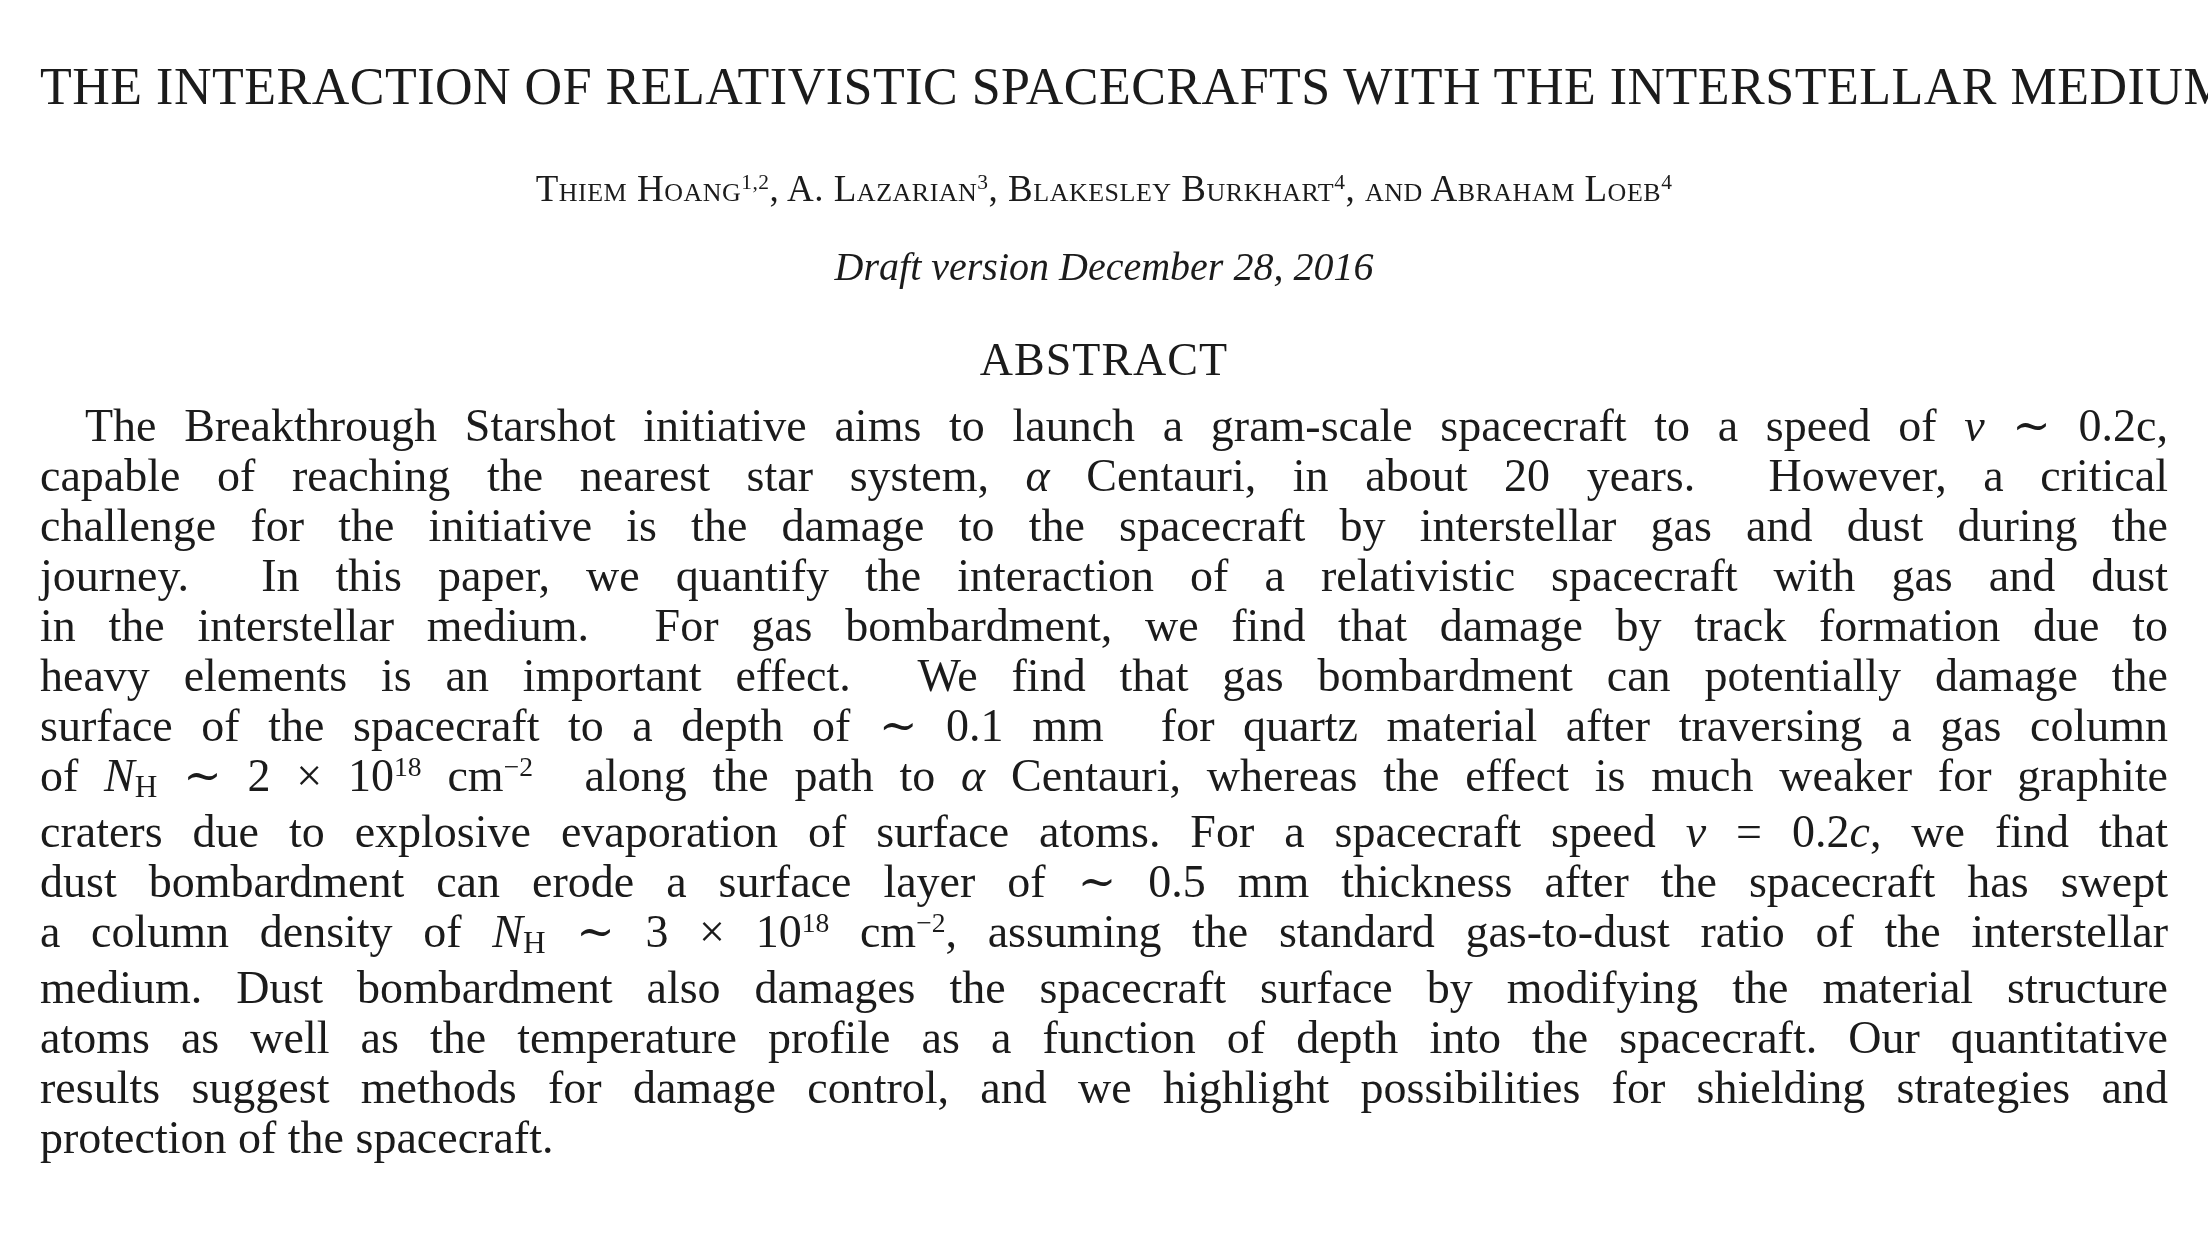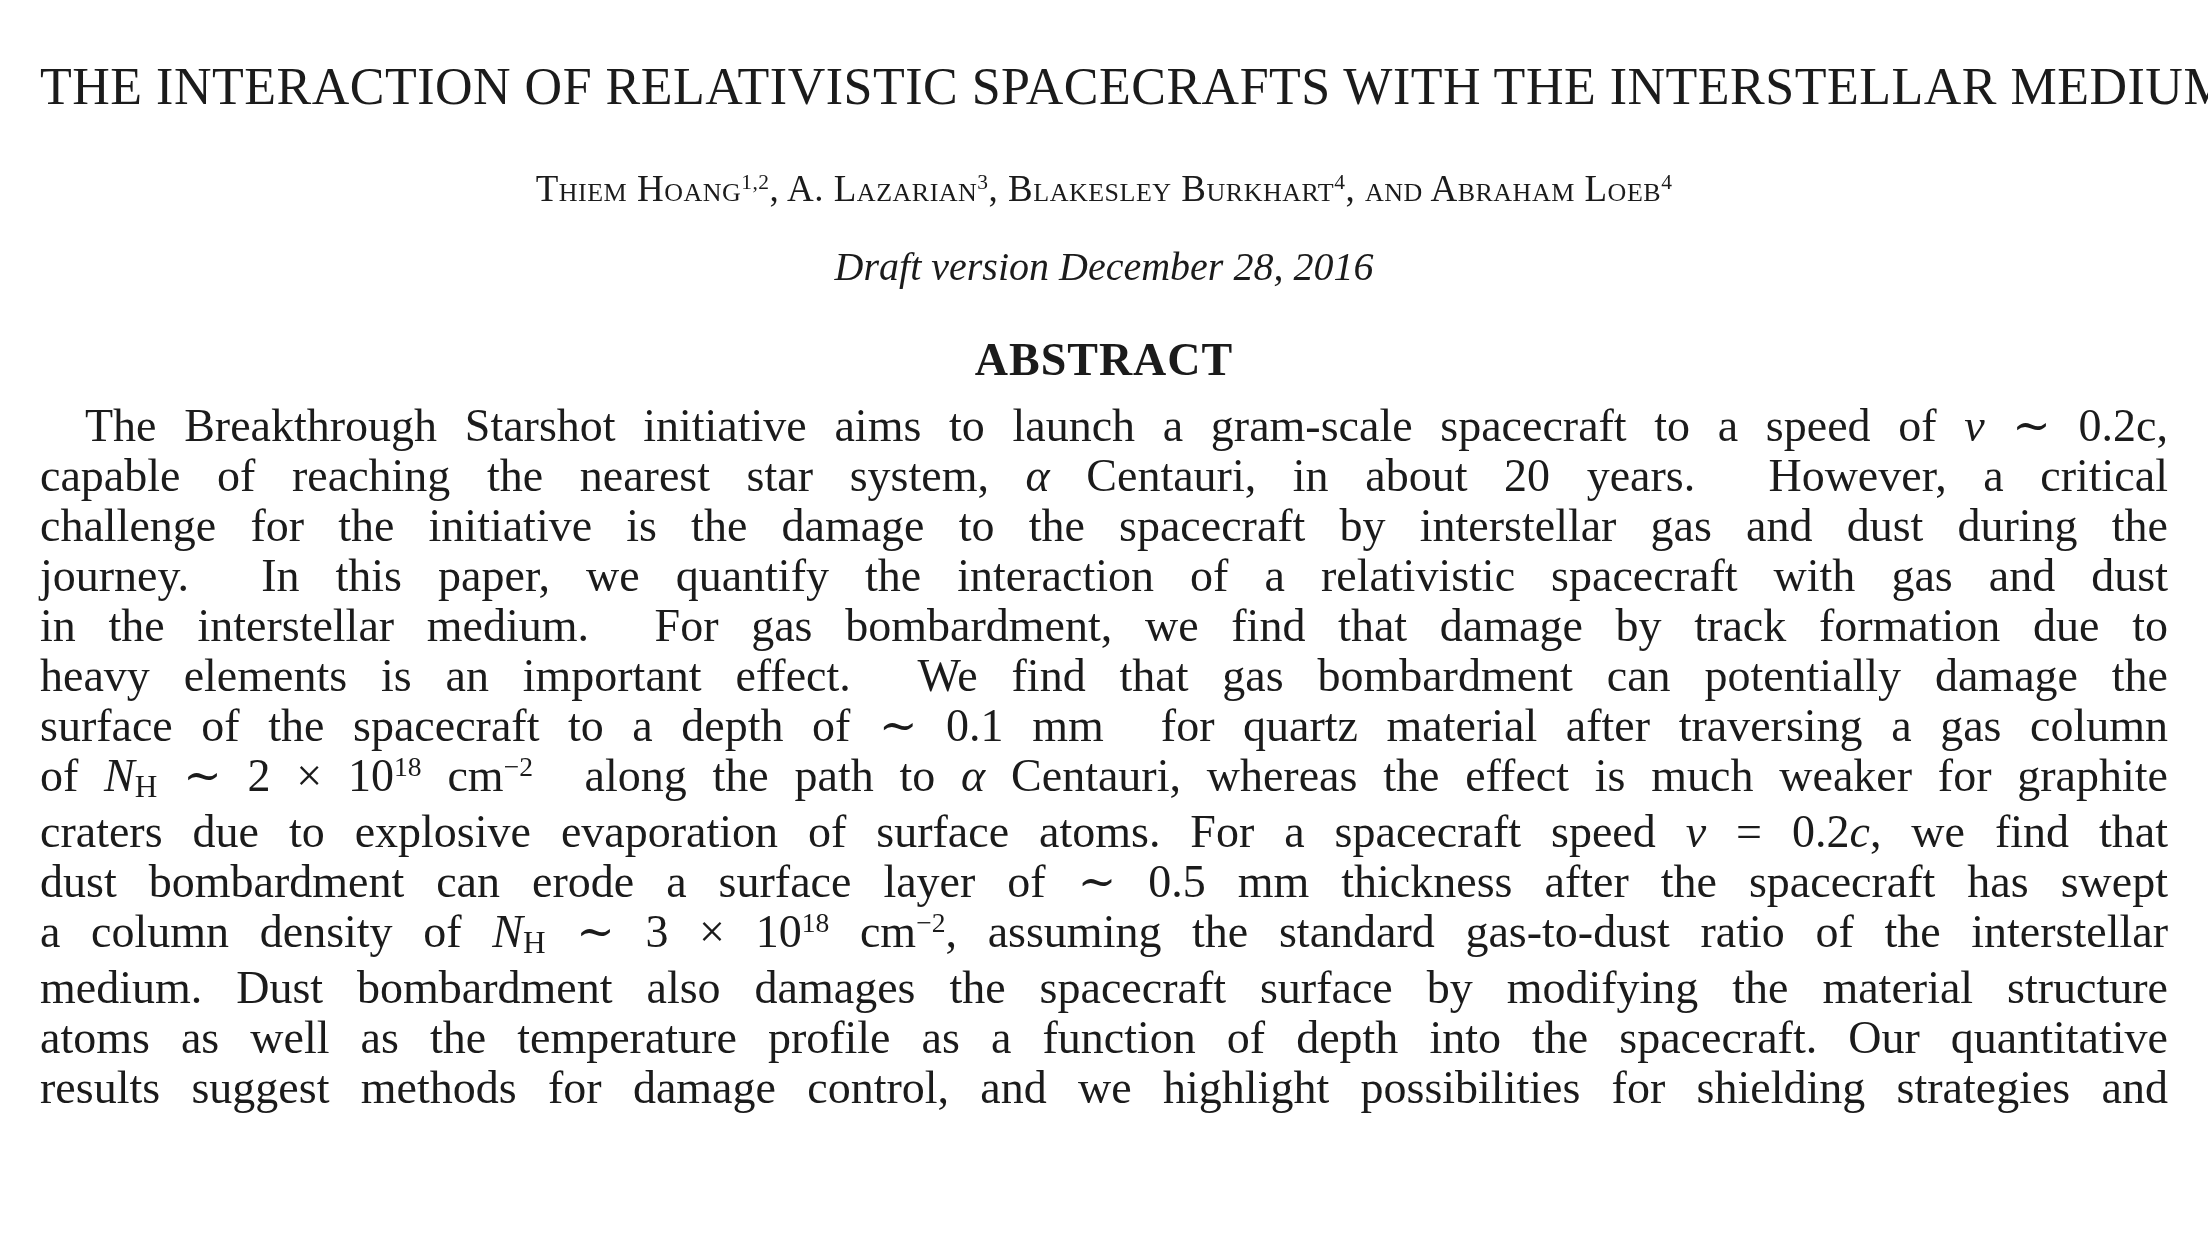--- a/index.html
+++ b/index.html
@@ -49,21 +49,21 @@
     margin-top: 31px;
     text-align: center;
     font-style: italic;
     font-size: 40px;
     line-height: 1.2;
   }
   .abstract-heading {
     margin-top: 44px;
     text-align: center;
     font-size: 46px;
-    font-weight: 700;
+    font-weight: 400;
     letter-spacing: 1px;
     line-height: 1.1;
   }
   .abstract-body {
     margin-top: 16px;
     font-size: 46px;
     line-height: 50px;
   }
   .abs-line {
     text-align: justify;
@@ -107,14 +107,15 @@
       <div class="abs-line"><span>in the interstellar medium.&nbsp; For gas bombardment, we find that damage by track formation due to</span></div>
       <div class="abs-line"><span>heavy elements is an important effect.&nbsp; We find that gas bombardment can potentially damage the</span></div>
       <div class="abs-line"><span>surface of the spacecraft to a depth of ∼ 0.1 mm&nbsp; for quartz material after traversing a gas column</span></div>
       <div class="abs-line"><span>of </span><span class="it">N</span><sub>H</sub><span> ∼ 2 × 10</span><sup>18</sup><span> cm</span><sup>−2</sup><span>&nbsp; along the path to </span><span class="it">α</span><span> Centauri, whereas the effect is much weaker for graphite</span></div>
       <div class="abs-line"><span>craters due to explosive evaporation of surface atoms. For a spacecraft speed </span><span class="it">v</span><span> = 0.2</span><span class="it">c</span><span>, we find that</span></div>
       <div class="abs-line"><span>dust bombardment can erode a surface layer of ∼ 0.5 mm thickness after the spacecraft has swept</span></div>
       <div class="abs-line"><span>a column density of </span><span class="it">N</span><sub>H</sub><span> ∼ 3 × 10</span><sup>18</sup><span> cm</span><sup>−2</sup><span>, assuming the standard gas-to-dust ratio of the interstellar</span></div>
       <div class="abs-line"><span>medium. Dust bombardment also damages the spacecraft surface by modifying the material structure</span></div>
       <div class="abs-line"><span>atoms as well as the temperature profile as a function of depth into the spacecraft. Our quantitative</span></div>
       <div class="abs-line"><span>results suggest methods for damage control, and we highlight possibilities for shielding strategies and</span></div>
+      <div class="abs-line last"><span>protection of the spacecraft.</span></div>
     </div>
 </div>
 
 </body></html>

